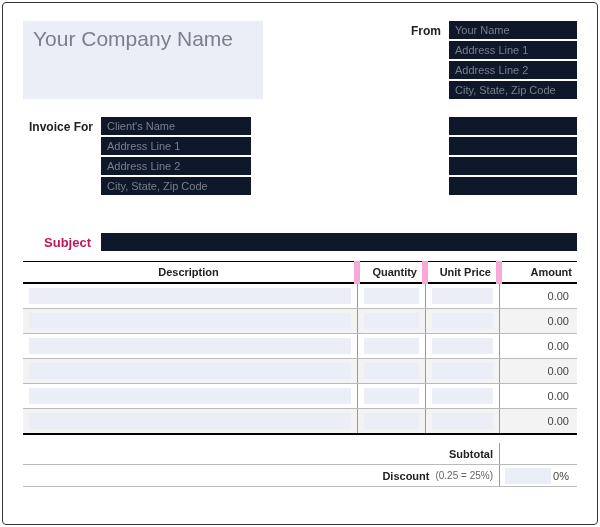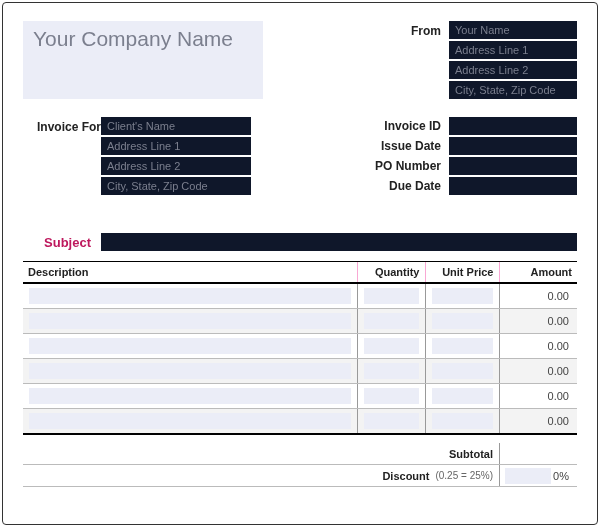--- a/index.html
+++ b/index.html
@@ -34,37 +34,37 @@
     .field {
       background: #0f172a;
       color: #7b7f8e;
       font-size: 11px;
       padding: 3px 6px;
       width: 128px;
       height: 18px;
     }
     .mid-row { display: flex; justify-content: space-between; margin-top: 18px; }
     .invoice-for { display: flex; }
-    .invoice-for .lbl { font-weight: 700; font-size: 12px; color: #222; width: 78px; text-align: right; padding-top: 3px; }
+    .invoice-for .lbl { font-weight: 700; font-size: 12px; color: #222; width: 78px; text-align: right; padding-right: 8px; padding-top: 3px; }
     .invoice-for .flds, .meta-block .flds { display: flex; flex-direction: column; gap: 2px; align-items: center; }
     .invoice-for .field { width: 150px; }
     .meta-block { display: flex; }
     .meta-labels { display: flex; flex-direction: column; gap: 2px; }
     .meta-labels .lbl { font-weight: 700; font-size: 12px; color: #222; text-align: right; padding-right: 8px; width: 82px; height: 18px; line-height: 18px; }
     .meta-block .field { width: 128px; }
     .meta-block .flds { gap: 2px; }
 
     .subject-row { display: flex; align-items: center; margin-top: 38px; margin-bottom: 10px; }
     .subject-row .lbl { font-weight: 700; font-size: 13px; color: #be185d; width: 78px; text-align: right; padding-right: 10px; }
     .subject-row .field { flex: 1; height: 18px; width: auto; }
 
     table { width: 100%; border-collapse: collapse; font-size: 11px; }
     thead th { font-weight: 700; font-size: 11px; color: #222; text-align: right; border-top: 1px solid #000; border-bottom: 2px solid #000; padding: 4px 5px; }
-    thead th:first-child { text-align: left; }
-    thead th + th { border-left: 1px solid #f9a8d4; }
+    thead th:first-child { text-align: center; }
+    thead th + th { border-left: 6px solid #f9a8d4; }
     tbody td { border-bottom: 1px solid #bbb; padding: 3px; height: 20px; }
     tbody tr.alt td { background: #f3f3f3; }
     tbody td + td { border-left: 1px solid #999; }
     tbody td .cell { background: #ebedf7; margin: 1px 3px; height: 16px; }
     tbody td.amt { text-align: right; padding-right: 8px; color: #444; font-size: 11px; vertical-align: middle; }
     tbody tr:last-child td { border-bottom: 2px solid #000; }
     .col-desc { width: auto; }
     .col-qty { width: 68px; }
     .col-price { width: 74px; }
     .col-amt { width: 78px; }
@@ -98,26 +98,20 @@
     <div class="invoice-for">
       <div class="lbl">Invoice For</div>
       <div class="flds">
         <div class="field">Client's Name</div>
         <div class="field">Address Line 1</div>
         <div class="field">Address Line 2</div>
         <div class="field">City, State, Zip Code</div>
       </div>
     </div>
     <div class="meta-block">
-      <div class="meta-labels">
-        <div class="lbl">Invoice ID</div>
-        <div class="lbl">Issue Date</div>
-        <div class="lbl">PO Number</div>
-        <div class="lbl">Due Date</div>
-      </div>
       <div class="flds">
         <div class="field"></div>
         <div class="field"></div>
         <div class="field"></div>
         <div class="field"></div>
       </div>
     </div>
   </div>
 
   <div class="subject-row">

